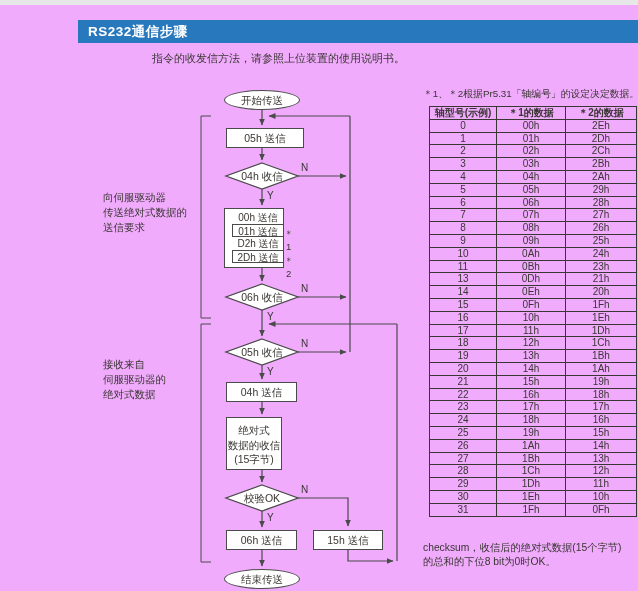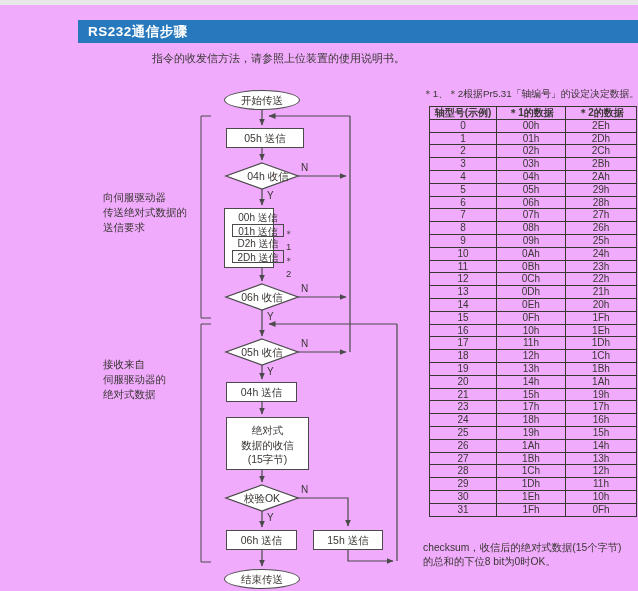--- a/index.html
+++ b/index.html
@@ -81,40 +81,40 @@
       <polygon points="262,284 298,297 262,310 226,297"></polygon>
       <polygon points="262,339 298,352 262,365 226,352"></polygon>
       <polygon points="262,485 298,498 262,511 226,498"></polygon>
     </g>
   </svg>
 
   <div class="oval" style="left:224px;top:90px;width:76px;height:20px;line-height:18px;">开始传送</div>
 
   <div class="pbox" style="left:226px;top:128px;width:78px;height:20px;line-height:18px;">05h 送信</div>
 
-  <div class="dlabel" style="left:228px;top:170px;">04h 收信</div>
-
-  <div class="pbox" style="left:224px;top:208px;width:50px;height:60px;">
+  <div class="dlabel" style="left:222px;top:170px;">04h 收信</div>
+
+  <div class="pbox" style="left:224px;top:208px;width:60px;height:60px;">
     <div style="position:relative;width:100%;height:100%;">
       <div class="multirow" style="margin-top:2px;">00h 送信</div>
       <div class="multirow inner-box">01h 送信</div>
       <div class="multirow">D2h 送信</div>
       <div class="multirow inner-box">2Dh 送信</div>
       <div class="star" style="top:17px;">＊1</div>
       <div class="star" style="top:44px;">＊2</div>
     </div>
   </div>
 
   <div class="dlabel" style="left:222px;top:291px;">06h 收信</div>
 
   <div class="dlabel" style="left:222px;top:346px;">05h 收信</div>
 
   <div class="pbox" style="left:226px;top:382px;width:71px;height:20px;line-height:18px;">04h 送信</div>
 
-  <div class="pbox" style="left:226px;top:417px;width:83px;height:53px;padding-top:5px;line-height:14.5px;">
+  <div class="pbox" style="left:226px;top:417px;width:56px;height:53px;padding-top:5px;line-height:14.5px;">
     <div>绝对式</div>
     <div>数据的收信</div>
     <div>(15字节)</div>
   </div>
 
   <div class="dlabel" style="left:222px;top:492px;">校验OK</div>
 
   <div class="pbox" style="left:226px;top:530px;width:71px;height:20px;line-height:18px;">06h 送信</div>
 
   <div class="pbox" style="left:313px;top:530px;width:70px;height:20px;line-height:18px;">15h 送信</div>
@@ -210,25 +210,20 @@
           <td>10</td>
           <td>0Ah</td>
           <td>24h</td>
         </tr>
         <tr>
           <td>11</td>
           <td>0Bh</td>
           <td>23h</td>
         </tr>
         <tr>
-          <td>12</td>
-          <td>0Ch</td>
-          <td>22h</td>
-        </tr>
-        <tr>
           <td>13</td>
           <td>0Dh</td>
           <td>21h</td>
         </tr>
         <tr>
           <td>14</td>
           <td>0Eh</td>
           <td>20h</td>
         </tr>
         <tr>
@@ -258,20 +253,25 @@
         </tr>
         <tr>
           <td>20</td>
           <td>14h</td>
           <td>1Ah</td>
         </tr>
         <tr>
           <td>21</td>
           <td>15h</td>
           <td>19h</td>
+        </tr>
+        <tr>
+          <td>22</td>
+          <td>16h</td>
+          <td>18h</td>
         </tr>
         <tr>
           <td>23</td>
           <td>17h</td>
           <td>17h</td>
         </tr>
         <tr>
           <td>24</td>
           <td>18h</td>
           <td>16h</td>

